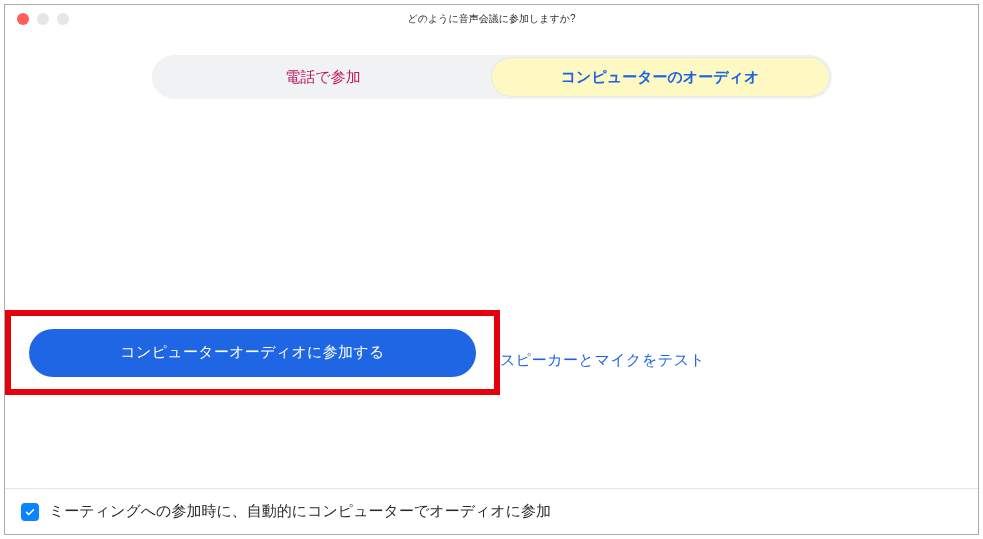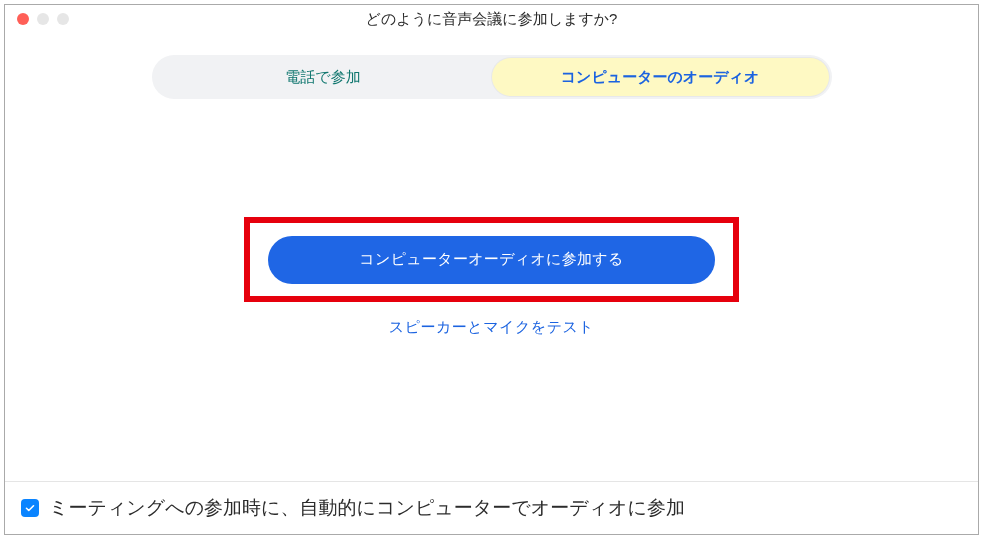--- a/index.html
+++ b/index.html
@@ -46,21 +46,21 @@
       width: 12px;
       height: 12px;
       border-radius: 50%;
     }
     .tl-close { background: #ff5f57; }
     .tl-min   { background: #e6e6e6; }
     .tl-full  { background: #e6e6e6; }
     .title-text {
       flex: 1;
       text-align: center;
-      font-size: 15px;
+      font-size: 10px;
       color: #2b2b2b;
       font-weight: 500;
     }
     .tabs-row {
       display: flex;
       justify-content: center;
       margin-top: 22px;
     }
     .tabs {
       width: 680px;
@@ -76,33 +76,33 @@
       height: 38px;
       border-radius: 19px;
       display: flex;
       align-items: center;
       justify-content: center;
       font-size: 15px;
       cursor: pointer;
       user-select: none;
     }
     .tab-inactive {
-      color: #0f766e;
+      color: #be185d;
       font-weight: 500;
     }
     .tab-active {
       background: #fef9c3;
       color: #1b63e0;
       font-weight: 600;
       box-shadow: 0 0 0 1px rgba(0,0,0,0.04);
     }
     .center-area {
       flex: 1;
       display: flex;
-      flex-direction: column;
+      flex-direction: row;
       align-items: center;
       justify-content: flex-start;
       padding-top: 118px;
     }
     .highlight-box {
       width: 495px;
       height: 85px;
       border: 6px solid #e6000d;
       display: flex;
       align-items: center;
@@ -144,21 +144,21 @@
       display: flex;
       align-items: center;
       justify-content: center;
       cursor: pointer;
     }
     .checkbox svg {
       width: 12px;
       height: 12px;
     }
     .footer-label {
-      font-size: 19px;
+      font-size: 15px;
       color: #2b2b2b;
     }
   </style>
 </head>
 <body>
 
 <div class="window">
 
   <div class="titlebar">
     <div class="traffic-lights">

